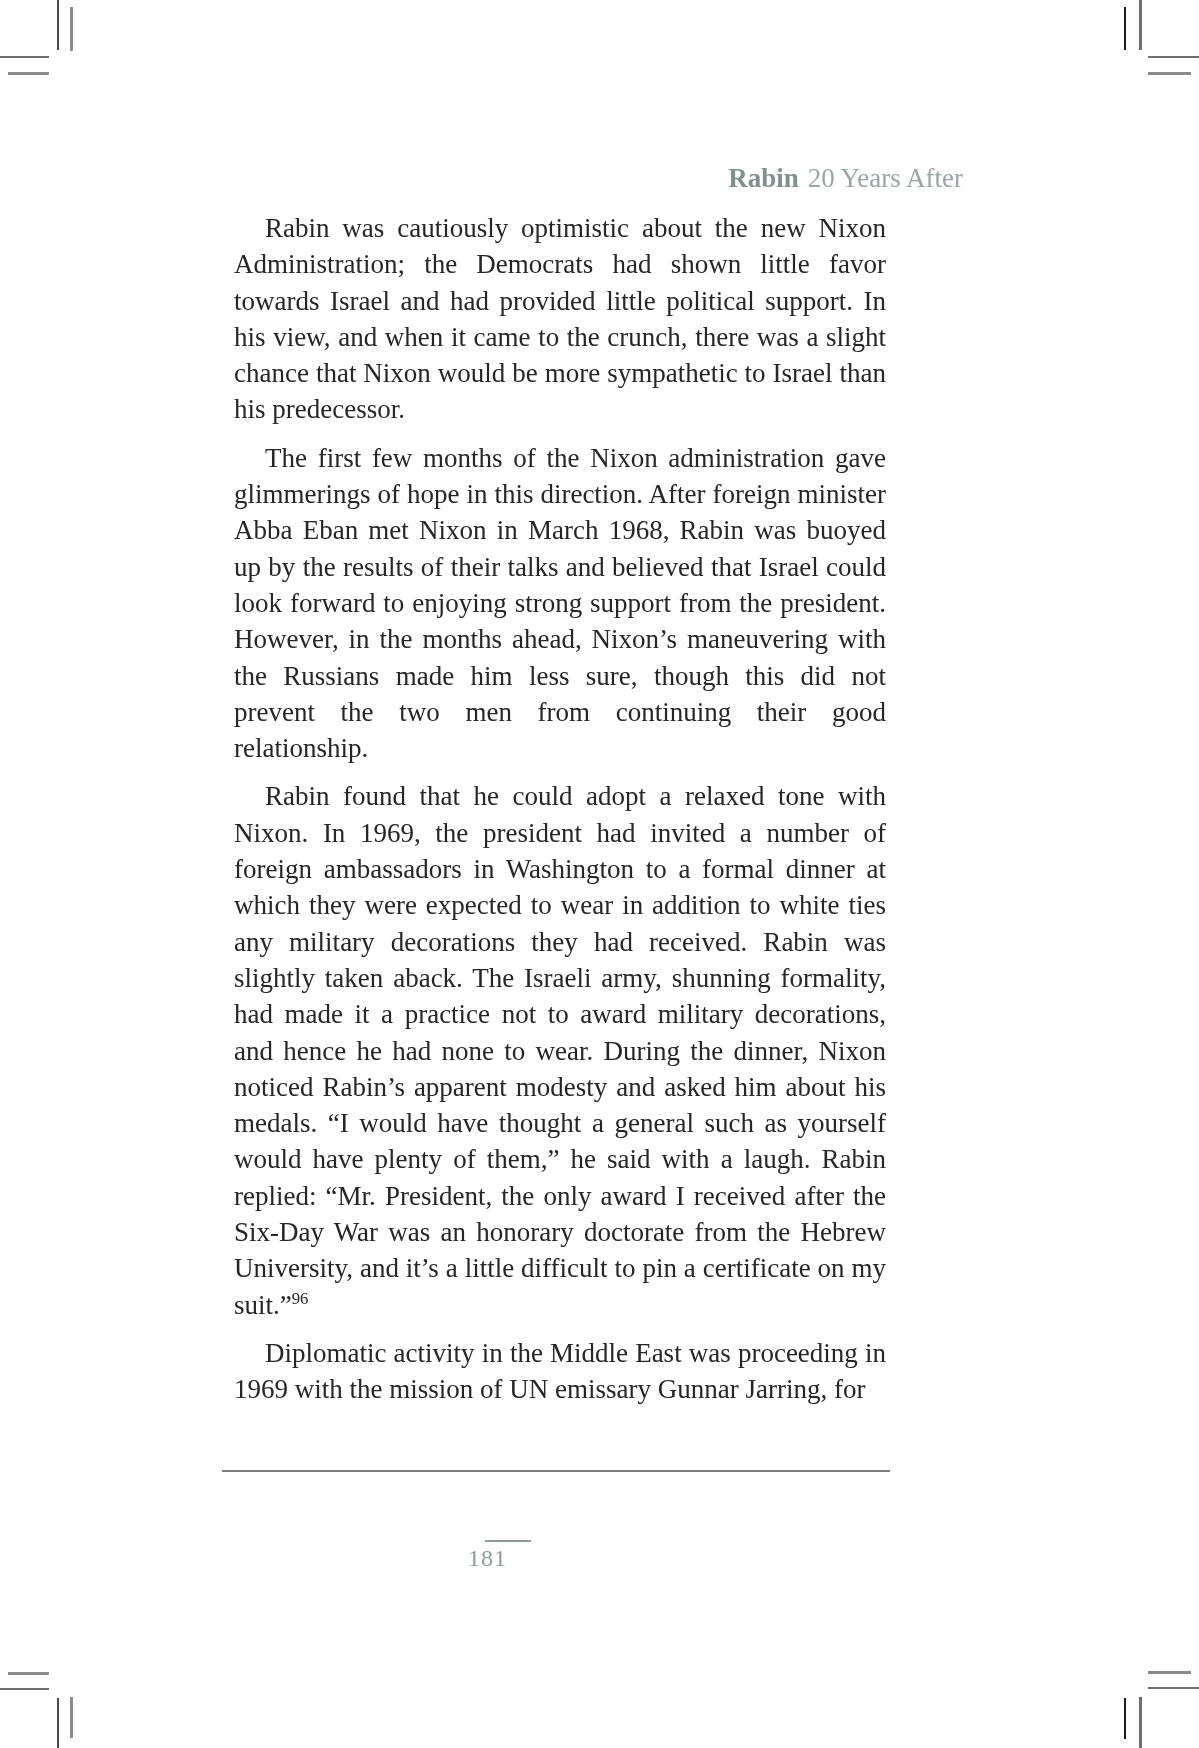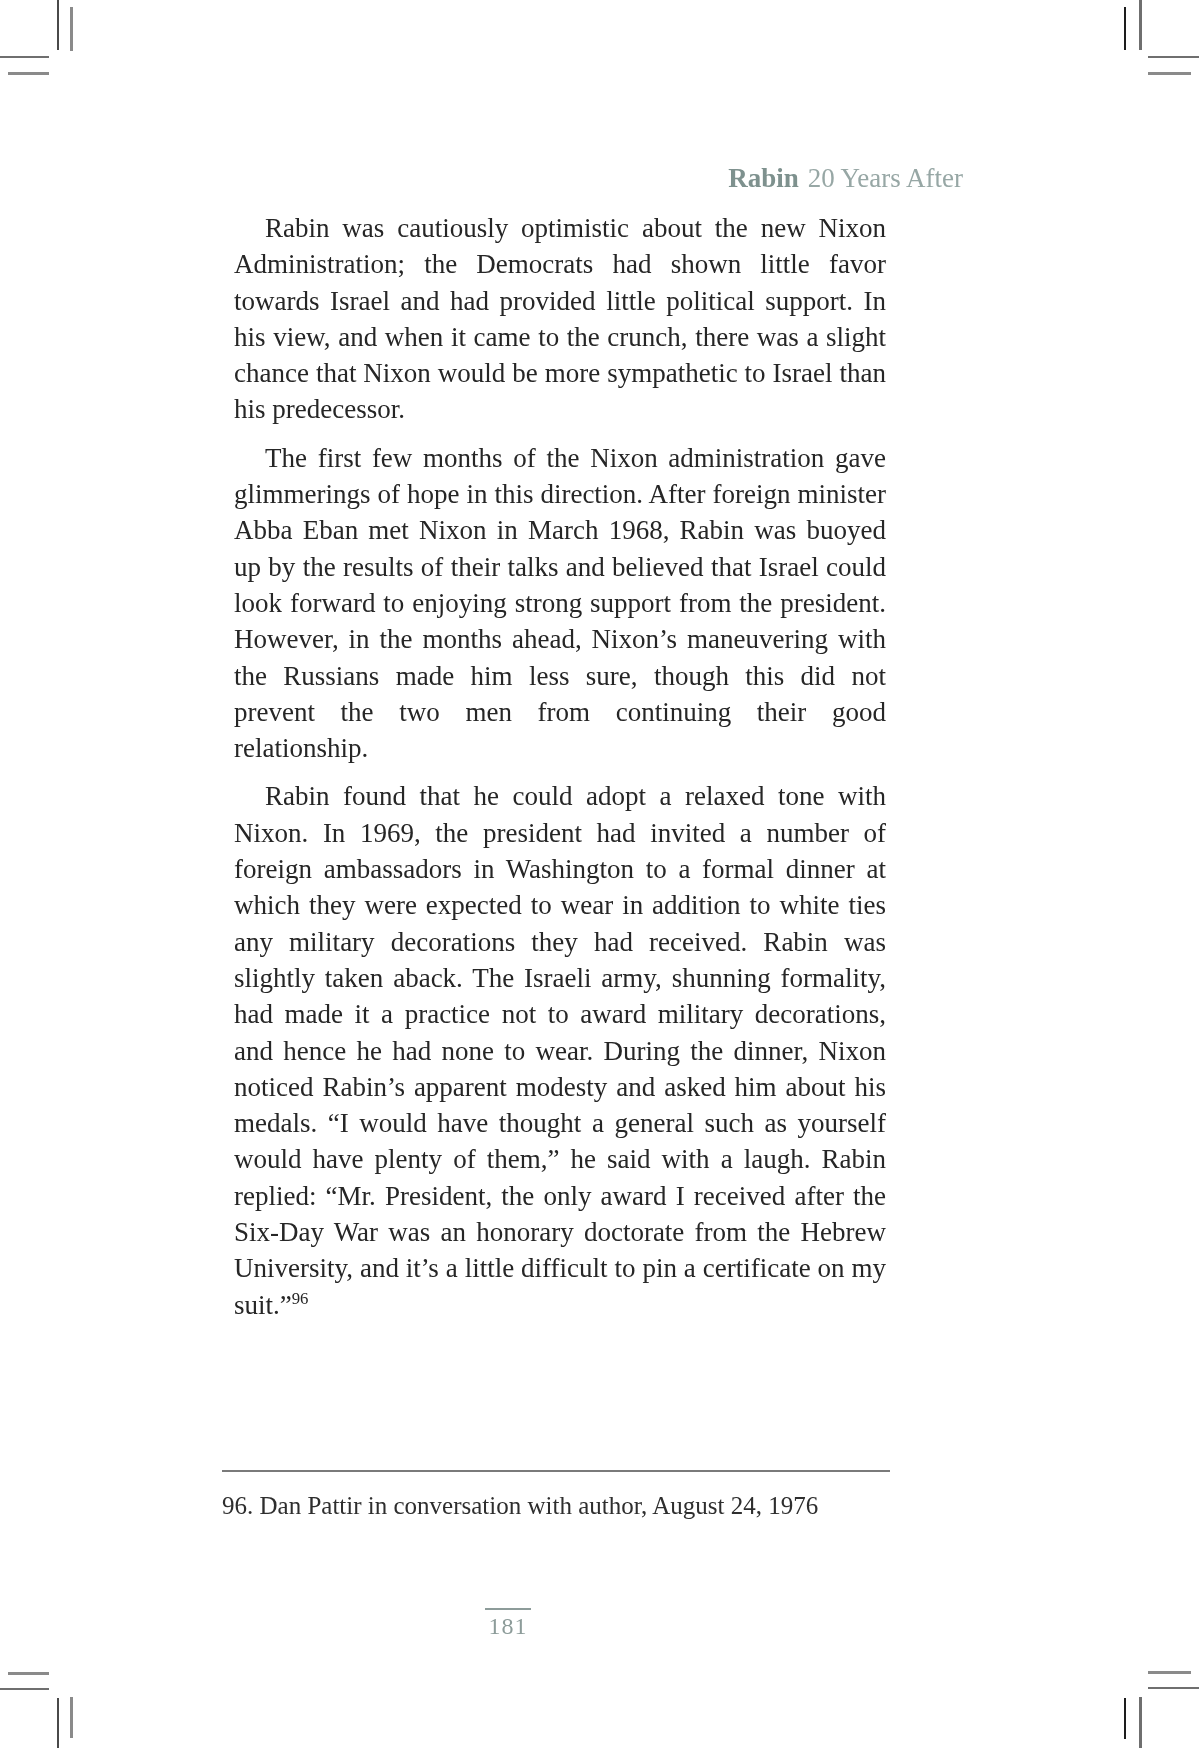--- a/index.html
+++ b/index.html
@@ -65,23 +65,23 @@
     top: 1492px;
     width: 676px;
     font-size: 25px;
     color: #2e2e2e;
   }
 
   
   .folio {
     position: absolute;
     left: 468px;
-    top: 1608px;
+    top: 1540px;
     width: 80px;
-    text-align: center;
+    text-align: left;
   }
   .folio-rule {
     width: 46px;
     height: 2px;
     margin: 0 auto;
     background: #8d9c9a;
   }
   .folio-number {
     margin-top: 3px;
     font-size: 24px;
@@ -142,23 +142,23 @@
   </div>
 
   <div class="running-header">
     <span class="title-bold">Rabin</span><span class="title-rest">20 Years After</span>
   </div>
 
   <div class="text-block">
     <p><span>Rabin was cautiously optimistic about the new Nixon Administration; the Democrats had shown little favor towards Israel and had provided little political support. In his view, and when it came to the crunch, there was a slight chance that Nixon would be more sympathetic to Israel than his predecessor.</span></p>
     <p><span>The first few months of the Nixon administration gave glimmerings of hope in this direction. After foreign minister Abba Eban met Nixon in March 1968, Rabin was buoyed up by the results of their talks and believed that Israel could look forward to enjoying strong support from the president. However, in the months ahead, Nixon’s maneuvering with the Russians made him less sure, though this did not prevent the two men from continuing their good relationship.</span></p>
     <p><span>Rabin found that he could adopt a relaxed tone with Nixon. In 1969, the president had invited a number of foreign ambassadors in Washington to a formal dinner at which they were expected to wear in addition to white ties any military decorations they had received. Rabin was slightly taken aback. The Israeli army, shunning formality, had made it a practice not to award military decorations, and hence he had none to wear. During the dinner, Nixon noticed Rabin’s apparent modesty and asked him about his medals. “I would have thought a general such as yourself would have plenty of them,” he said with a laugh. Rabin replied: “Mr. President, the only award I received after the Six-Day War was an honorary doctorate from the Hebrew University, and it’s a little difficult to pin a certificate on my suit.”</span><sup>96</sup></p>
+    <p><span>Diplomatic activity in the Middle East was proceeding in 1969 with the mission of UN emissary Gunnar Jarring, for</span></p>
   </div>
 
   <div class="footnote-rule"></div>
-  <div class="footnote-text">96. Dan Pattir in conversation with author, August 24, 1976</div>
 
   <div class="folio">
     <div class="folio-rule"></div>
     <div class="folio-number">181</div>
   </div>
 
 </div>
 
 </body></html>

